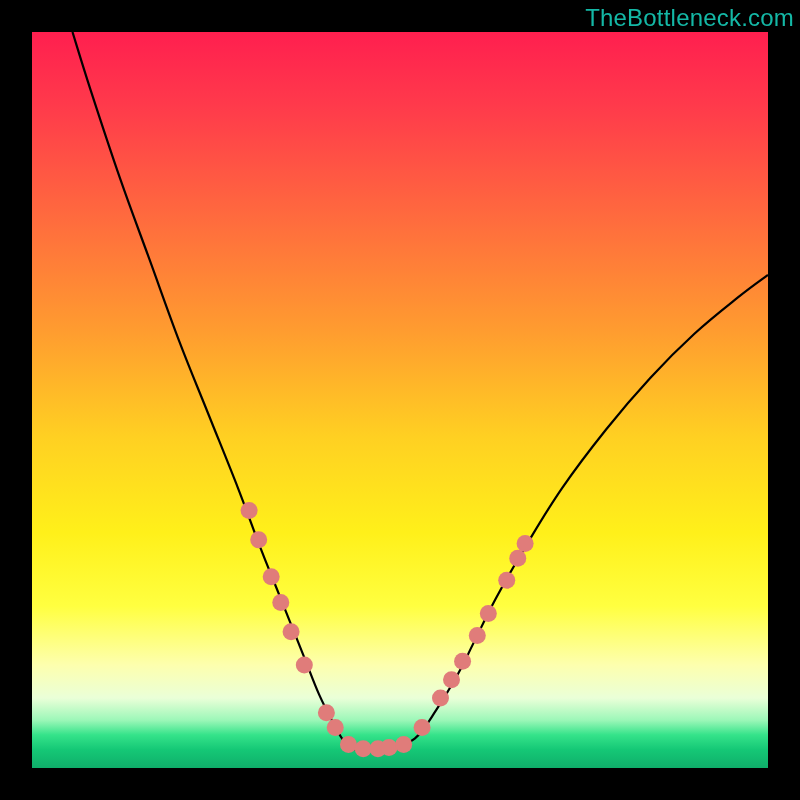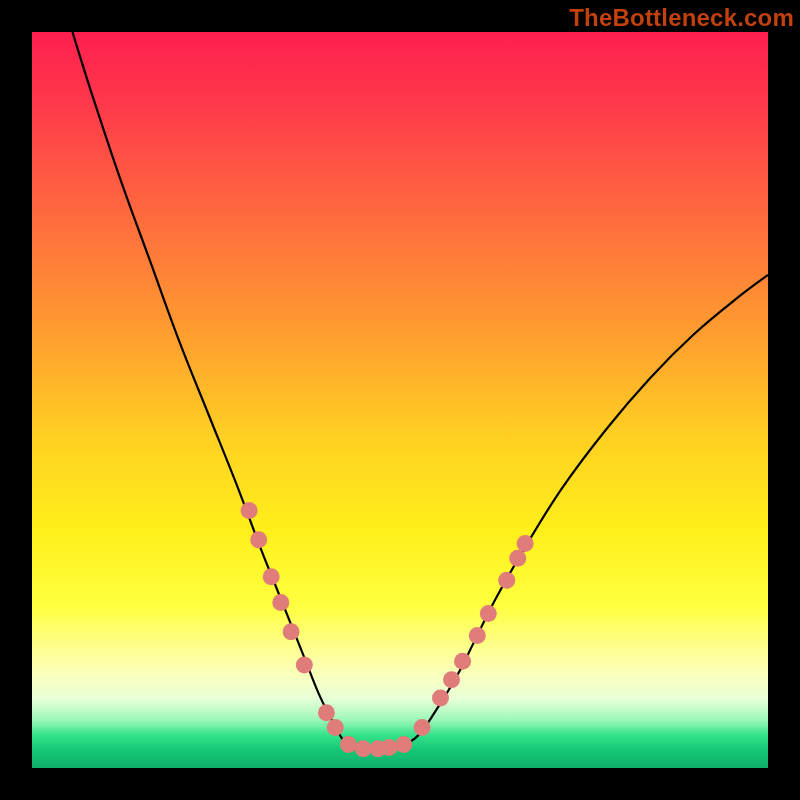--- a/index.html
+++ b/index.html
@@ -32,22 +32,22 @@
     top: 0;
     width: 736px;
     height: 736px;
   }
   .watermark {
     position: absolute;
     top: 4px;
     right: 6px;
     font-family: Arial, Helvetica, sans-serif;
     font-size: 24px;
-    font-weight: 700;
-    color: #c2410c;
+    font-weight: 400;
+    color: #14b8a6;
     letter-spacing: 0.2px;
     z-index: 10;
   }
   svg.curve {
     position: absolute;
     left: 0;
     top: 0;
     width: 736px;
     height: 736px;
     z-index: 5;

